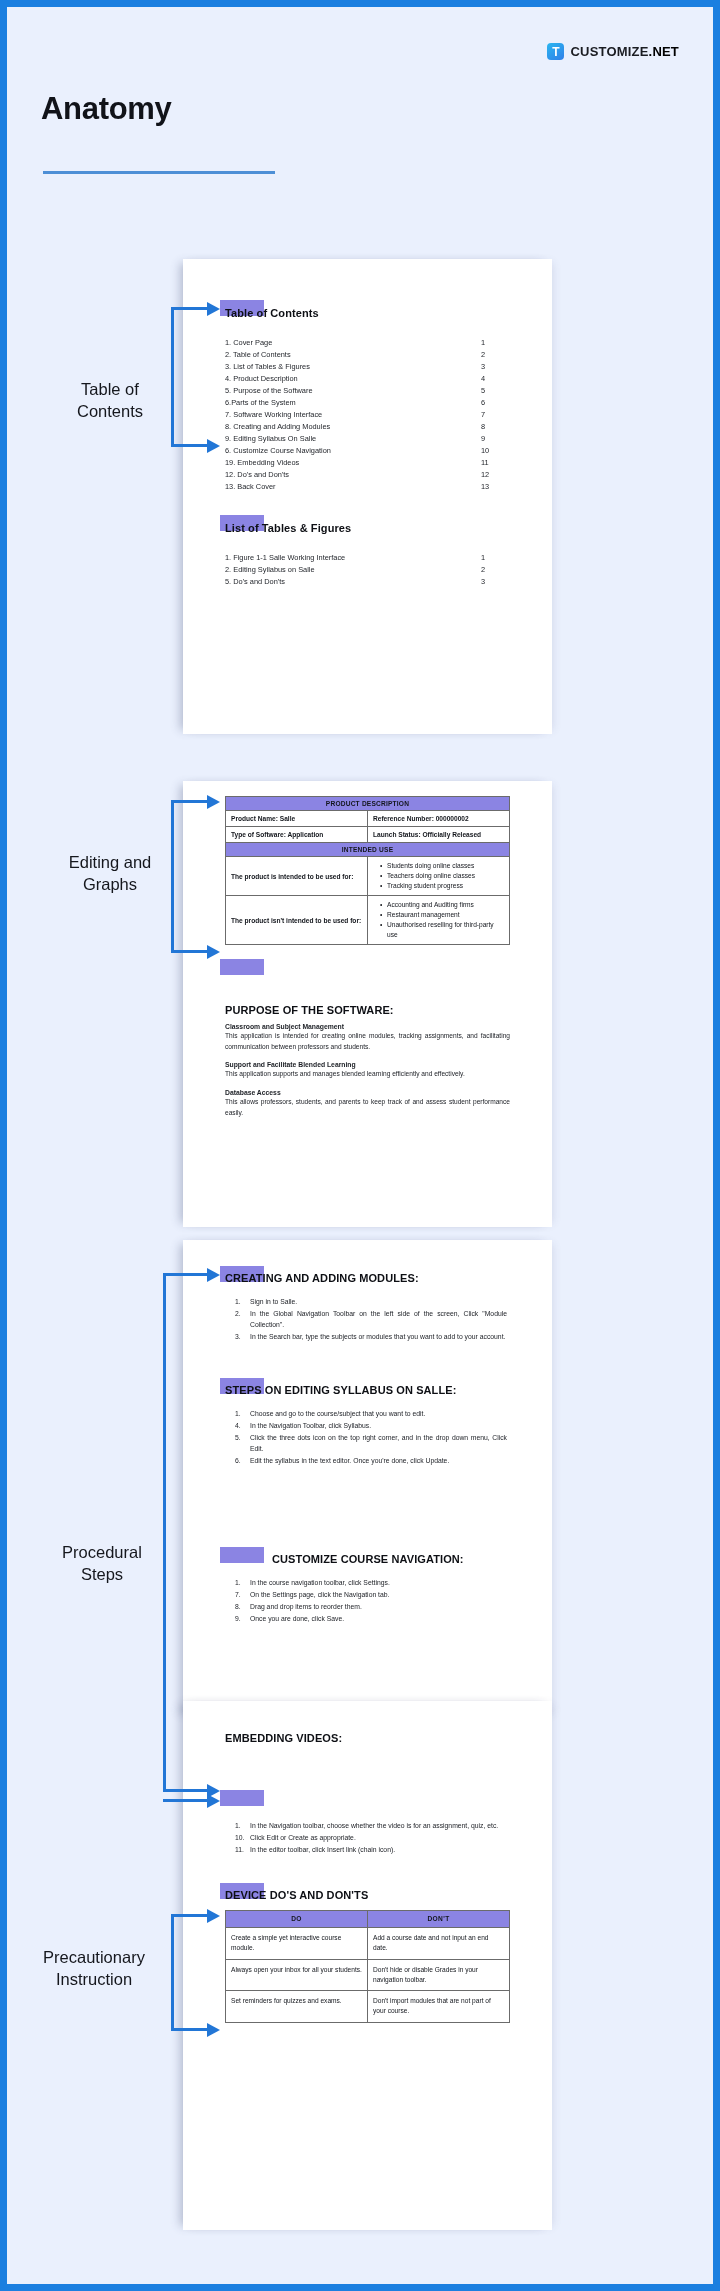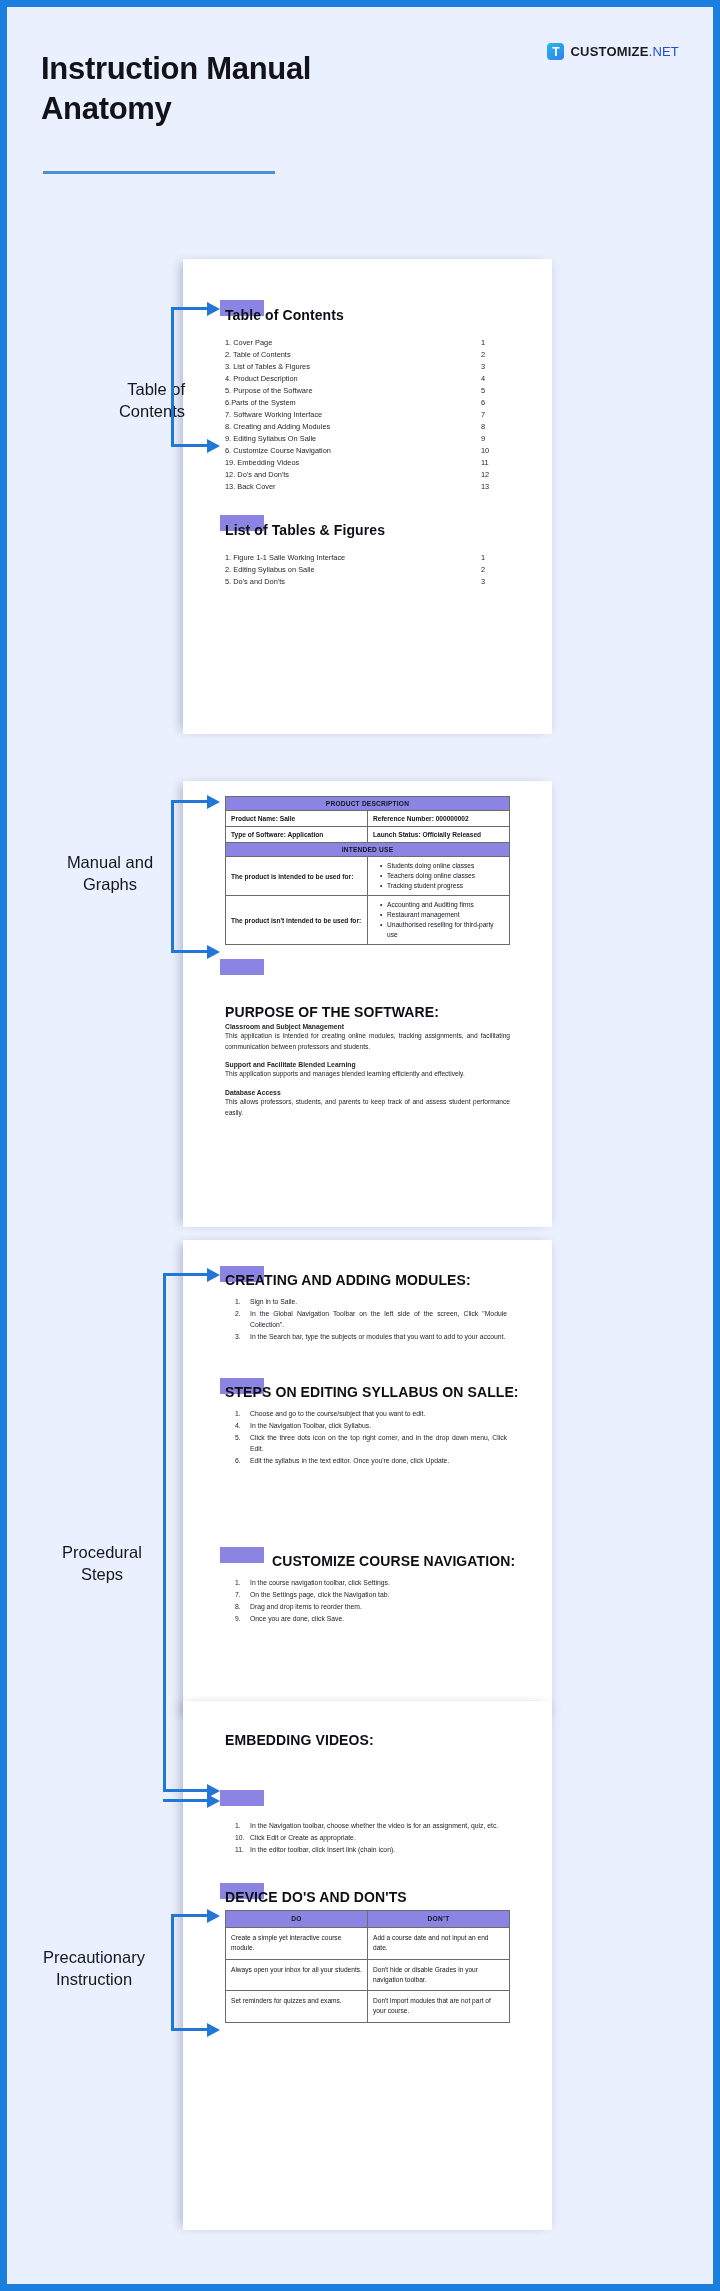--- a/index.html
+++ b/index.html
@@ -55,21 +55,21 @@
     background: linear-gradient(145deg,#2bb6f0 0%,#2f7fe8 100%);
     color: #fff;
     font-size: 12px; font-weight: bold;
     display: flex; align-items: center; justify-content: center;
     line-height: 1;
   }
   #brand-text {
     font-size: 13px; font-weight: bold;
     color: #1a1c22; letter-spacing: 0.2px;
   }
-  #brand-text .dim { color: #1d4ed8; font-weight: normal; }
+  #brand-text .dim { color: #000000; font-weight: bold; }
 
   
   .sheet {
     position: absolute;
     left: 176px;
     width: 369px;
     background: #ffffff;
     box-shadow: -7px 0 9px -4px rgba(60,70,110,0.30),
                  4px 0 9px -4px rgba(60,70,110,0.16);
   }
@@ -109,21 +109,21 @@
     position: absolute;
     width: 0; height: 0;
     border-top: 7px solid transparent;
     border-bottom: 7px solid transparent;
     border-left: 13px solid #2276d6;
   }
 
   
   .doc-h {
     position: absolute;
-    font-size: 14px;
+    font-size: 11px;
     font-weight: bold;
     color: #0d0f14;
     letter-spacing: 0.1px;
   }
   .toc-list {
     position: absolute;
     font-size: 7.4px;
     color: #1d2026;
     line-height: 1.62;
   }
@@ -208,36 +208,36 @@
     letter-spacing: 0.4px;
     padding: 3px 4px;
   }
 </style>
 </head>
 <body>
 
 <div id="canvas">
 
   <div id="header-title">
-    <span>Instruction Manual</span><br>
+    <br>
     <span>Anatomy</span>
   </div>
   <div id="title-rule"></div>
 
   <div id="brand">
     <span id="brand-mark">T</span>
     <span id="brand-text"><span>CUSTOMIZE</span><span class="dim">.NET</span></span>
   </div>
 
   <div class="sheet" id="sheet-1"></div>
   <div class="sheet" id="sheet-2"></div>
   <div class="sheet" id="sheet-3"></div>
   <div class="sheet" id="sheet-4"></div>
 
-  <div class="annot" style="left:28px; top:372px;text-align:right;">
+  <div class="annot" style="left:28px; top:372px;">
     <span>Table of</span><br><span>Contents</span>
   </div>
   <div class="bracket" style="left:164px; top:300px;">
     <div class="spine" style="height:140px;"></div>
     <div class="arm" style="top:0px;  width:38px;"></div>
     <div class="arm" style="top:137px; width:38px;"></div>
     <div class="head" style="left:36px; top:-5px;"></div>
     <div class="head" style="left:36px; top:132px;"></div>
   </div>
 
@@ -309,21 +309,21 @@
         <span class="t">2. Editing Syllabus on Salle</span>
         <span class="p">2</span>
       </div>
       <div class="toc-row">
         <span class="t">5. Do's and Don'ts</span>
         <span class="p">3</span>
       </div>
     </div>
 
   <div class="annot" style="left:28px; top:845px;">
-    <span>Manual and</span><br><span>Graphs</span>
+    <span>Editing and</span><br><span>Graphs</span>
   </div>
   <div class="bracket" style="left:164px; top:793px;">
     <div class="spine" style="height:153px;"></div>
     <div class="arm" style="top:0px;   width:38px;"></div>
     <div class="arm" style="top:150px; width:38px;"></div>
     <div class="head" style="left:36px; top:-5px;"></div>
     <div class="head" style="left:36px; top:145px;"></div>
   </div>
 
   <table id="pd-table">

